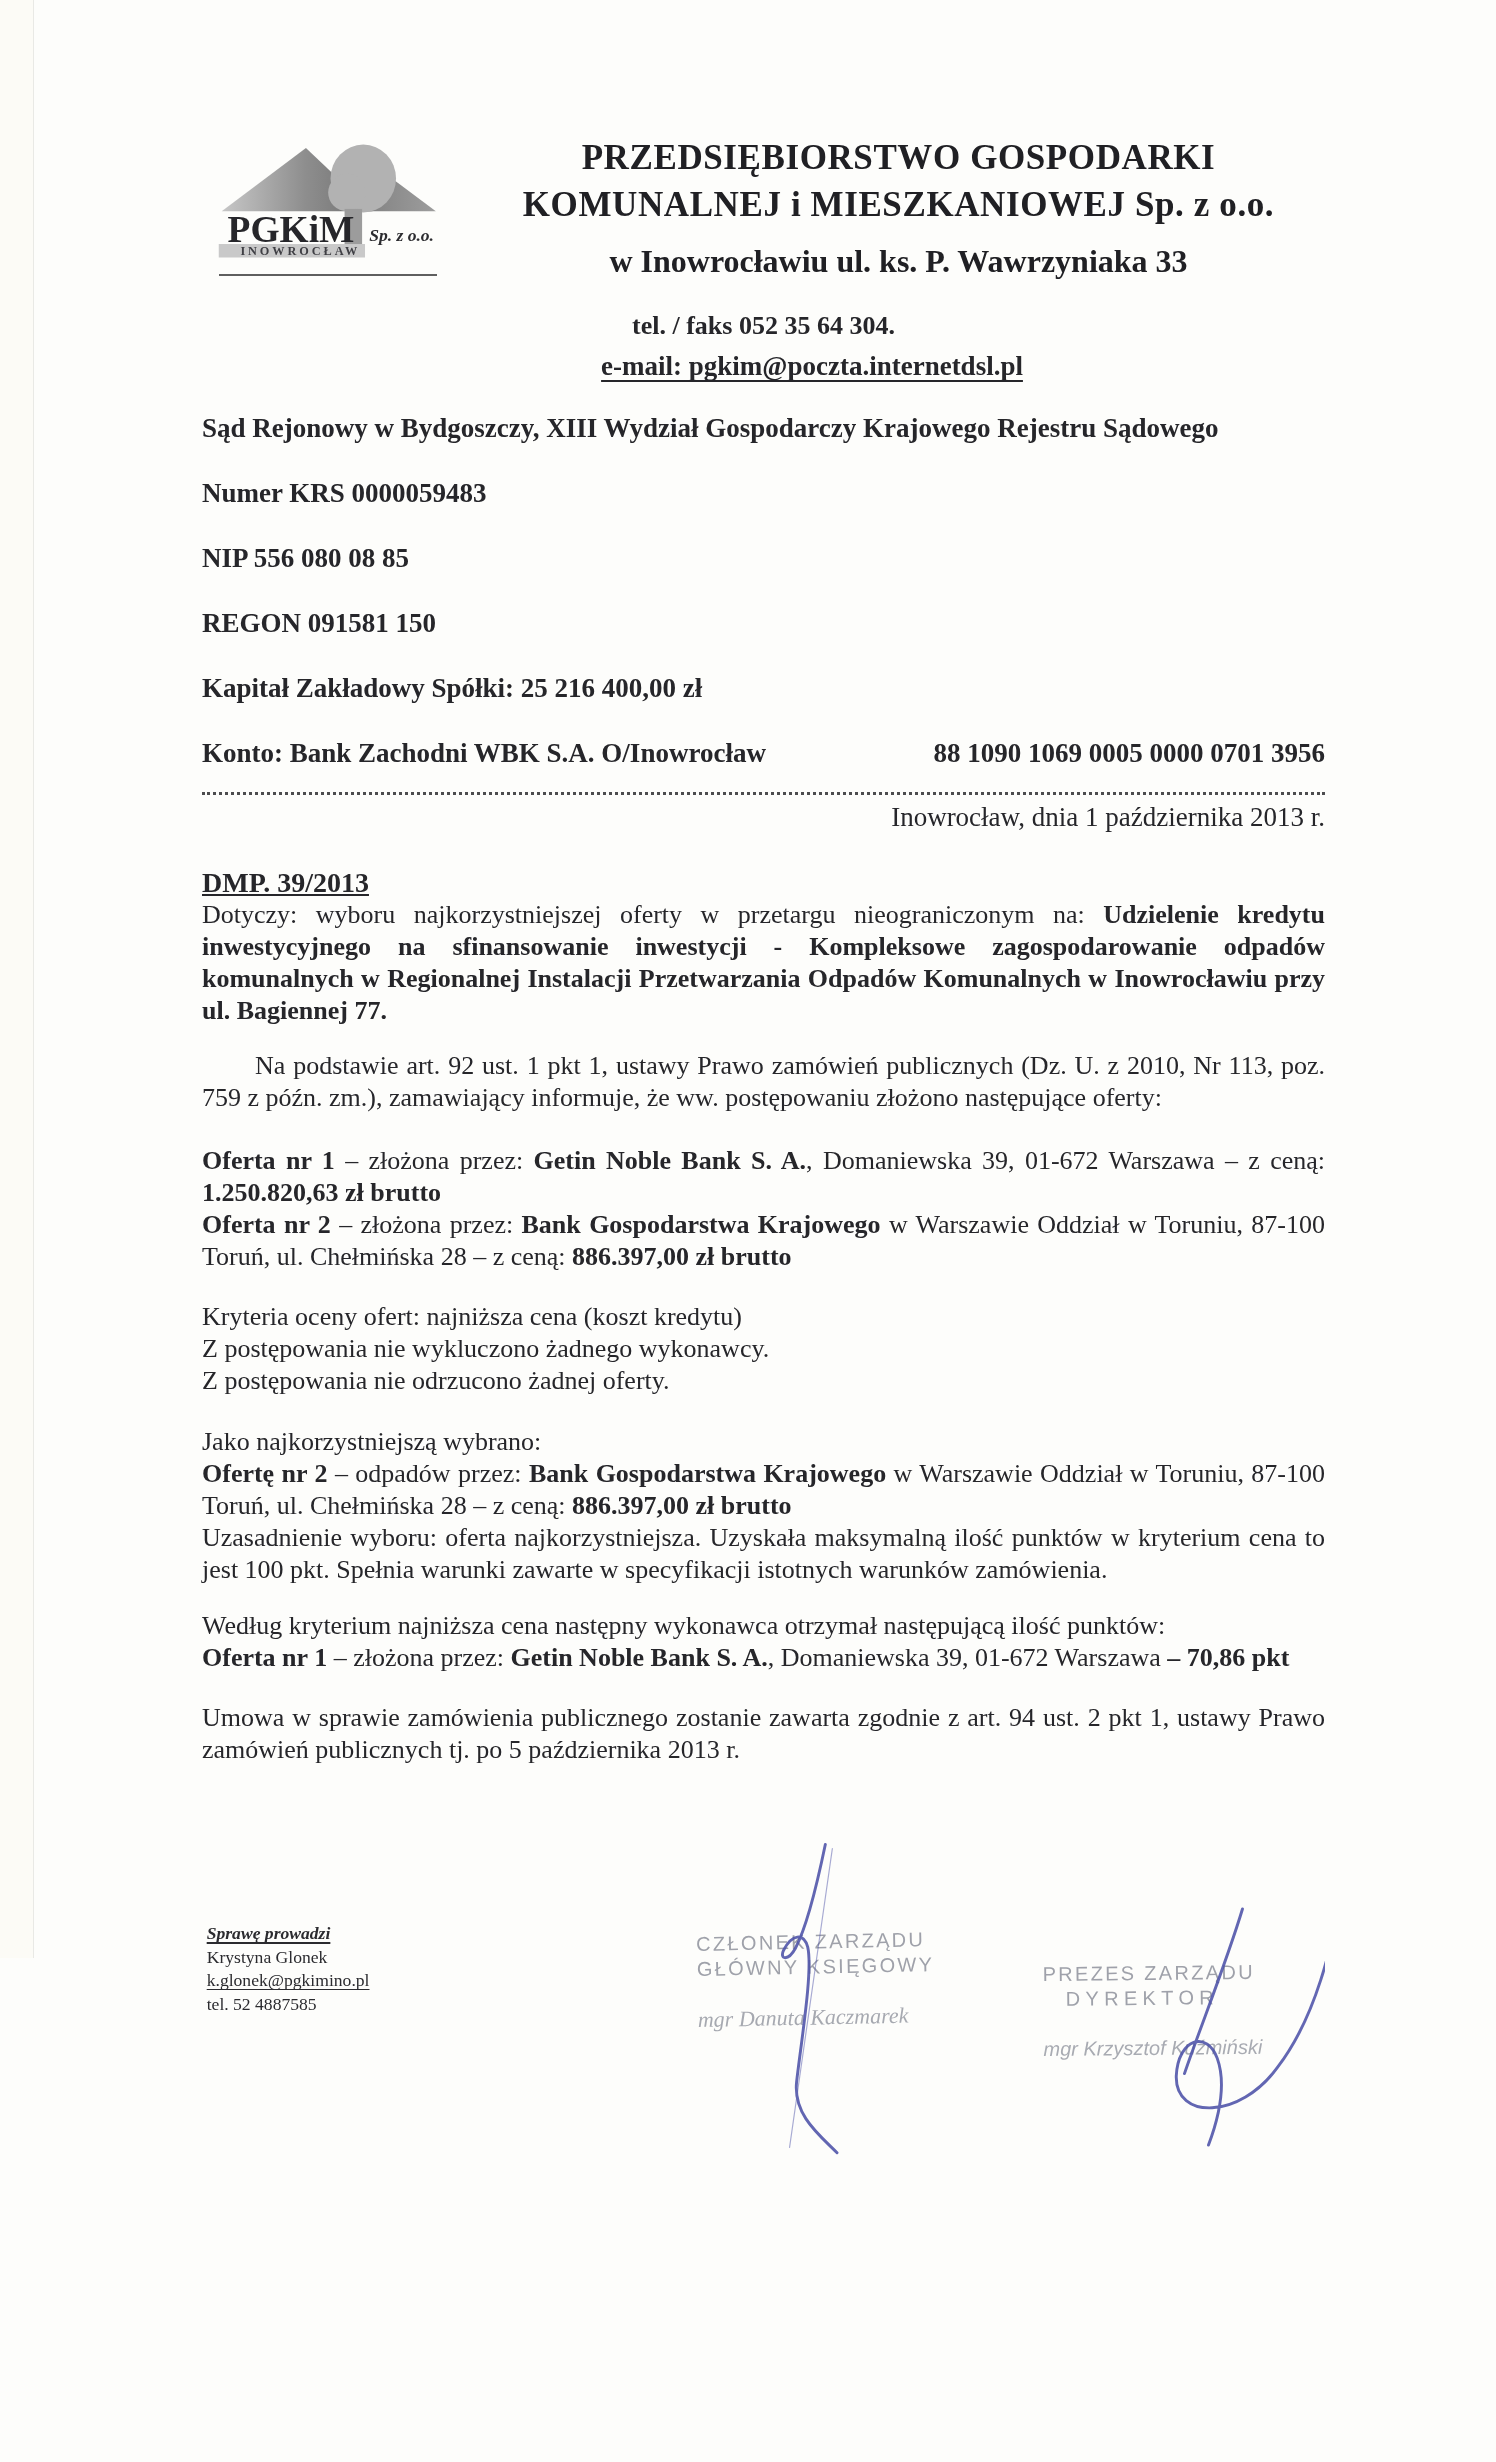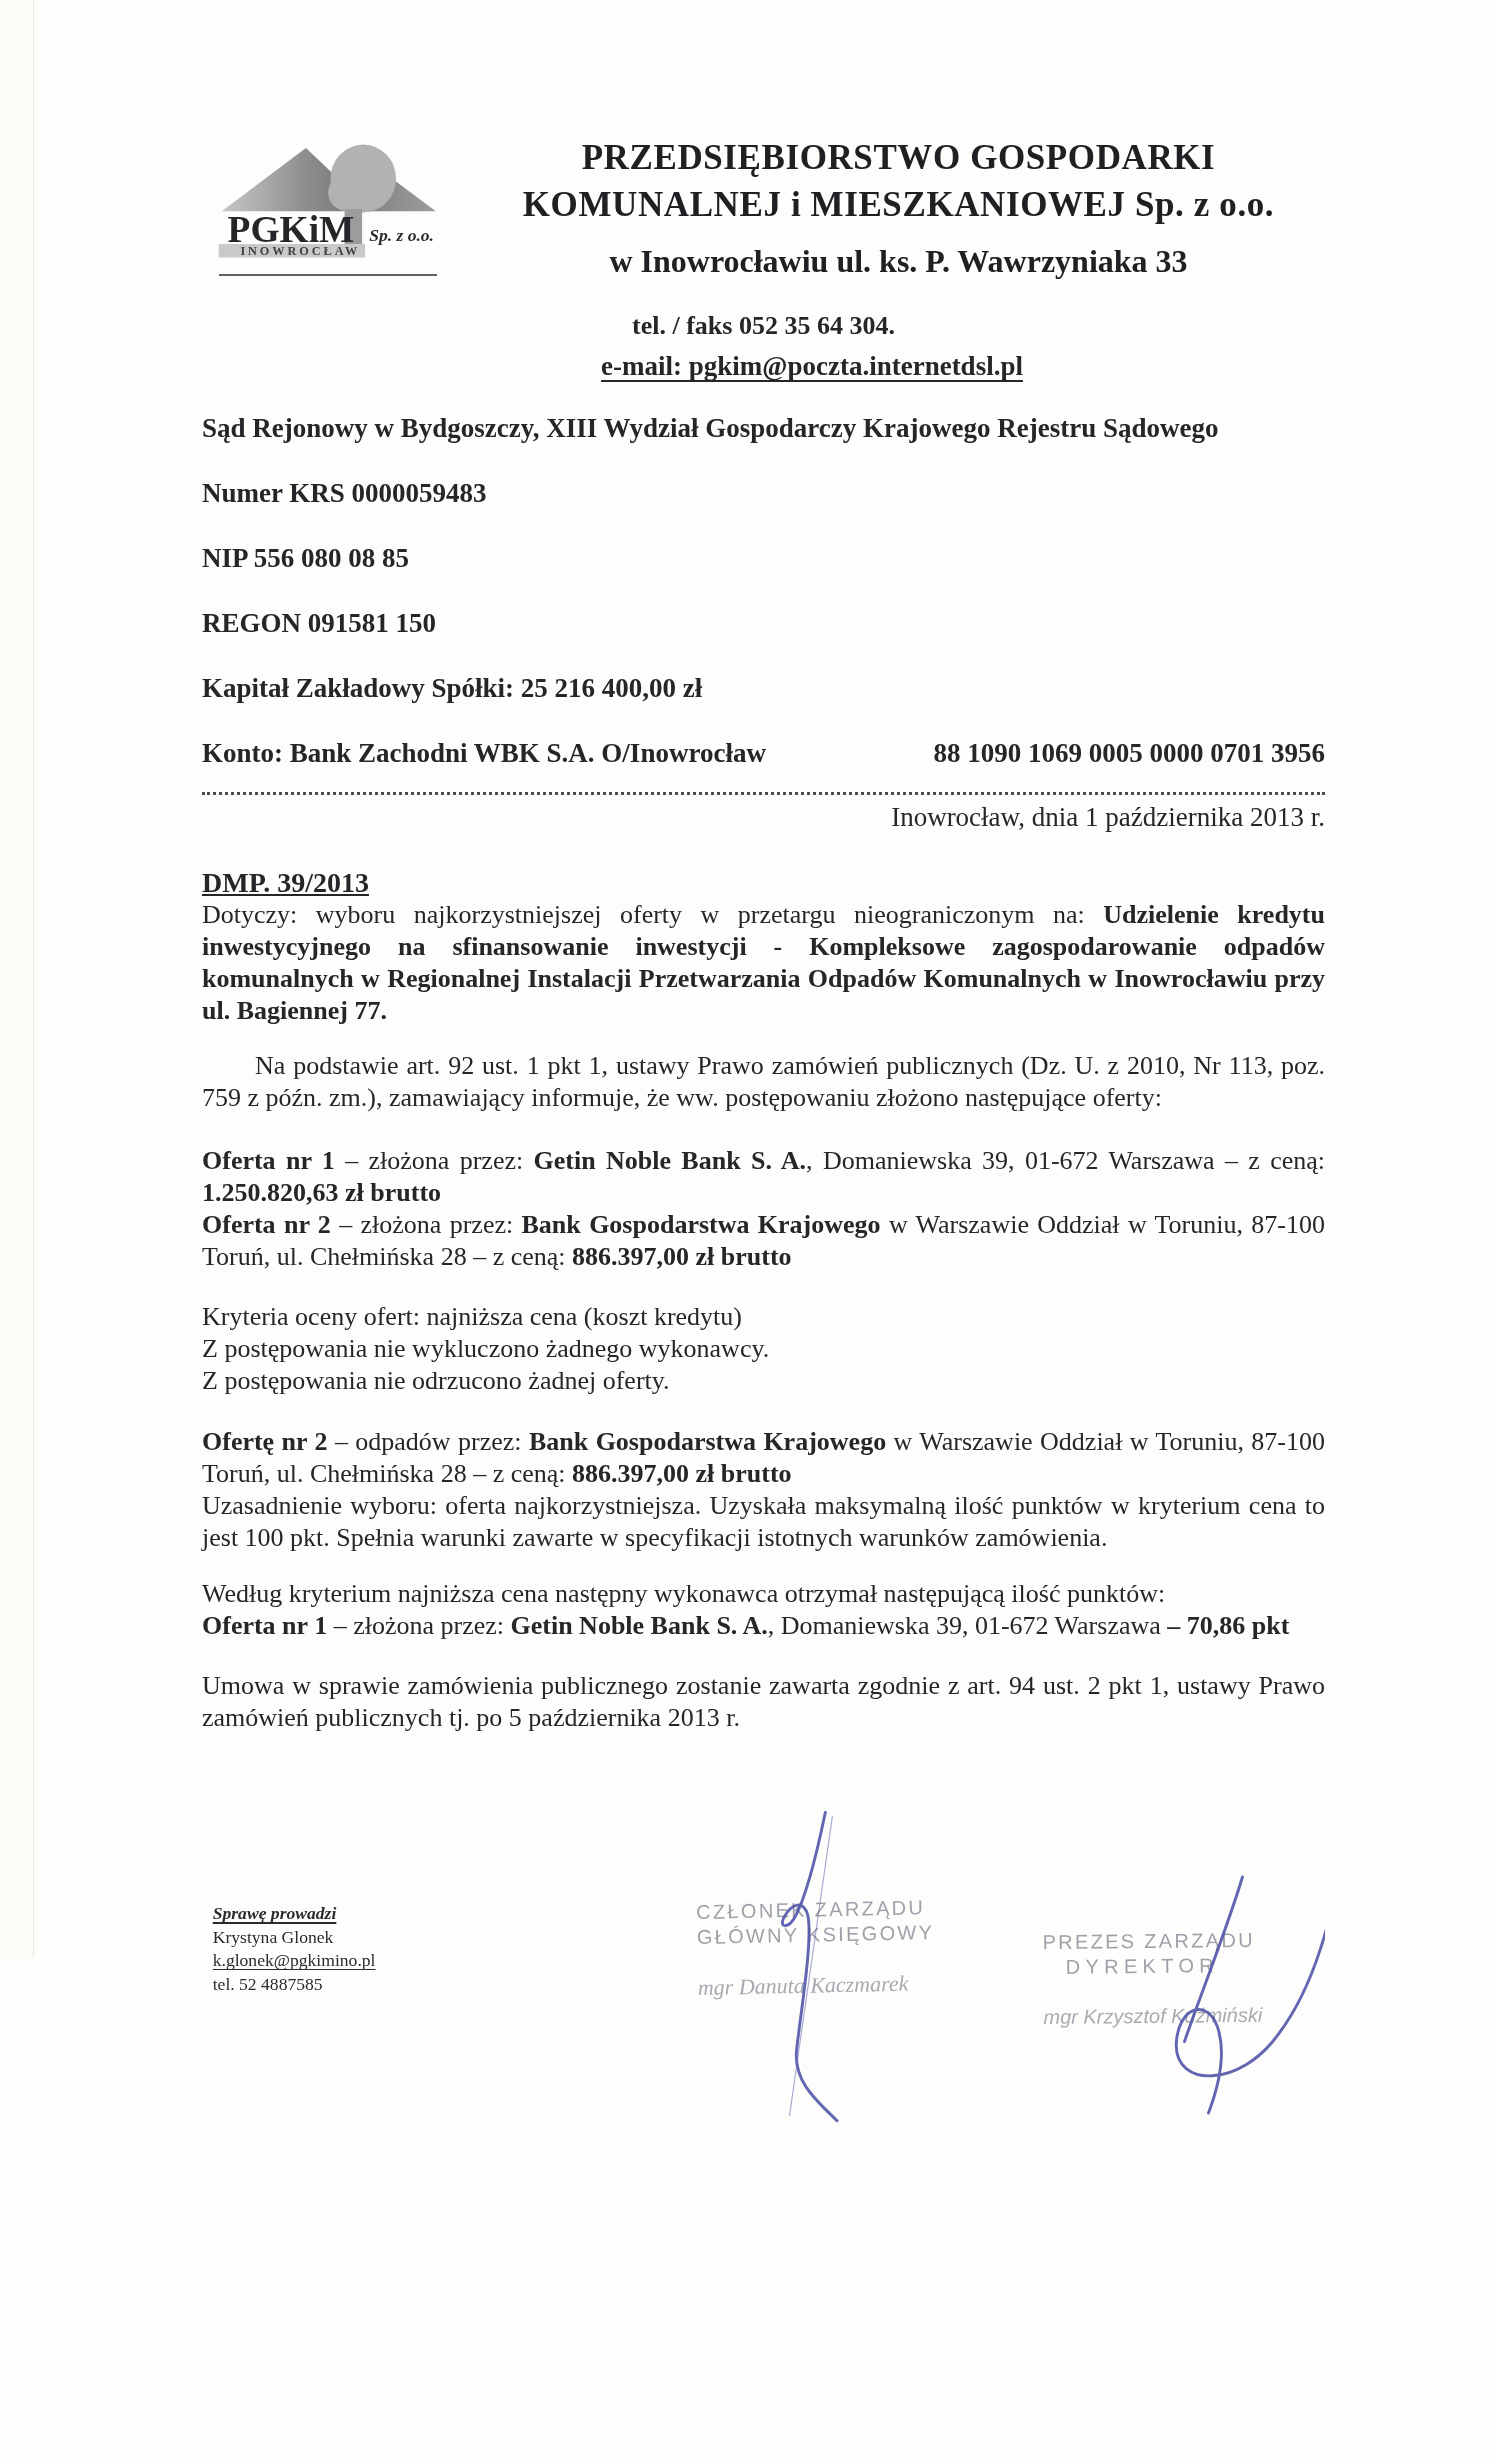--- a/index.html
+++ b/index.html
@@ -55,21 +55,21 @@
   .indent{ text-indent:53px; }
   .line{ font-size:26px; line-height:32px; }
   .mt-legal{ margin-top:23.5px; }
   .mt-offers{ margin-top:30.5px; }
   .mt-criteria{ margin-top:28px; }
   .mt-selection{ margin-top:29px; }
   .mt-points{ margin-top:24.6px; }
   .mt-contract{ margin-top:28px; }
   
   .sig-area{ position:relative; margin-top:152px; height:281px; }
-  .clerk{ position:absolute; left:4.7px; top:16px; font-size:17.6px; line-height:23.5px; color:#2b2b2f;margin-left:6px;}
+  .clerk{ position:absolute; left:4.7px; top:4px; font-size:17.6px; line-height:23.5px; color:#2b2b2f;}
   .clerk-heading{
     font-weight:bold; font-style:italic;
     text-decoration:underline; text-decoration-thickness:1.8px; text-underline-offset:2.9px;
   }
   .clerk-email{ text-decoration:underline; text-decoration-thickness:1.2px; text-underline-offset:2.9px; }
   .stamp{
     position:absolute; text-align:center;
     font-family:"Liberation Sans", sans-serif;
     color:#8f929c; opacity:.85;
   }
@@ -163,20 +163,21 @@
     <b>Oferta nr 2</b><span> – złożona przez: </span><b>Bank Gospodarstwa Krajowego</b><span> w Warszawie Oddział w Toruniu, 87-100 Toruń, ul. Chełmińska 28 – z ceną: </span><b>886.397,00 zł brutto</b>
   </div>
 
   <div class="mt-criteria">
     <div class="line">Kryteria oceny ofert: najniższa cena (koszt kredytu)</div>
     <div class="line">Z postępowania nie wykluczono żadnego wykonawcy.</div>
     <div class="line">Z postępowania nie odrzucono żadnej oferty.</div>
   </div>
 
   <div class="mt-selection">
+    <div class="line">Jako najkorzystniejszą wybrano:</div>
     <div class="para">
       <b>Ofertę nr 2</b><span> – odpadów przez: </span><b>Bank Gospodarstwa Krajowego</b><span> w Warszawie Oddział w Toruniu, 87-100 Toruń, ul. Chełmińska 28 – z ceną: </span><b>886.397,00 zł brutto</b>
     </div>
     <div class="para">Uzasadnienie wyboru: oferta najkorzystniejsza. Uzyskała maksymalną ilość punktów w kryterium cena to jest 100 pkt. Spełnia warunki zawarte w specyfikacji istotnych warunków zamówienia.</div>
   </div>
 
   <div class="mt-points">
     <div class="line">Według kryterium najniższa cena następny wykonawca otrzymał następującą ilość punktów:</div>
     <div class="para">
       <b>Oferta nr 1</b><span> – złożona przez: </span><b>Getin Noble Bank S. A.</b><span>, Domaniewska 39, 01-672 Warszawa </span><b>– 70,86 pkt</b>

